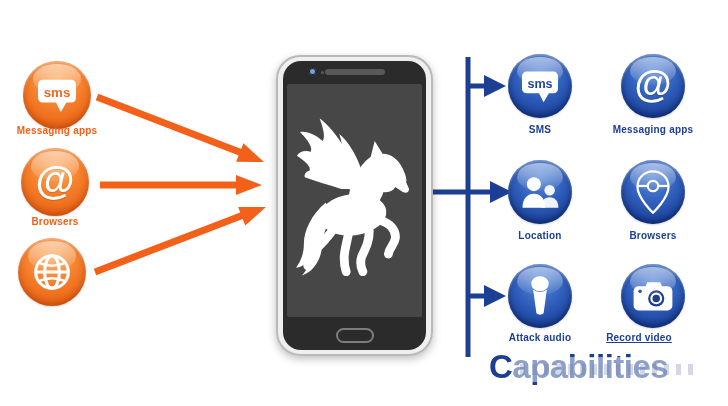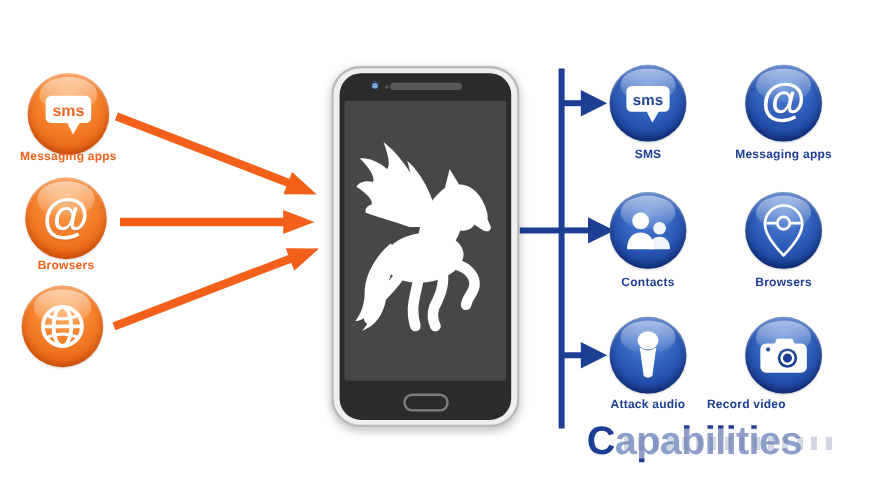--- a/index.html
+++ b/index.html
@@ -182,21 +182,21 @@
 
   <div class="badge blue" style="left:508px;top:160px;">
     <span class="gloss"></span>
     <svg width="42" height="36" viewBox="0 0 48 40" fill="#fff">
       <circle cx="17" cy="11" r="8"></circle>
       <path d="M4,38 C4,27 10,22 17,22 C24,22 30,27 30,38 Z"></path>
       <circle cx="35" cy="18" r="6" opacity=".93"></circle>
       <path d="M25,38 C25,30 29,26 35,26 C41,26 45,30 45,38 Z" opacity=".93"></path>
     </svg>
   </div>
-  <div class="lbl b" style="left:470px;top:230px;">Contacts</div>
+  <div class="lbl b" style="left:470px;top:230px;">Location</div>
 
   <div class="badge blue" style="left:621px;top:160px;">
     <span class="gloss"></span>
     <svg width="38" height="46" viewBox="0 0 44 52" fill="none" stroke="#fff" stroke-width="2.6">
       <path d="M22,2 C12,2 4,10 4,20 C4,33 22,50 22,50 C22,50 40,33 40,20 C40,10 32,2 22,2 Z"></path>
       <circle cx="22" cy="19" r="6"></circle>
       <line x1="4" y1="19" x2="16" y2="19"></line>
       <line x1="28" y1="19" x2="40" y2="19"></line>
     </svg>
   </div>
@@ -214,18 +214,18 @@
   <div class="badge blue" style="left:621px;top:264px;">
     <span class="gloss"></span>
     <svg width="42" height="34" viewBox="0 0 52 40">
       <path d="M16,10 L19,3 L35,3 L38,10 Z" fill="#fff"></path>
       <rect x="2" y="8" width="48" height="30" rx="6" fill="#fff"></rect>
       <circle cx="30" cy="23" r="10" fill="#1c3f94"></circle>
       <circle cx="30" cy="23" r="6" fill="none" stroke="#fff" stroke-width="2.6"></circle>
       <circle cx="10" cy="14" r="2.2" fill="#1c3f94"></circle>
     </svg>
   </div>
-  <div class="lbl b" style="left:552px;top:332px;">Record video</div>
+  <div class="lbl b" style="left:569px;top:332px;text-decoration:underline;">Record video</div>
 
   <div class="title right">Capabilities</div>
   <div class="watermark"></div>
 
 </div>
 
 </body></html>

